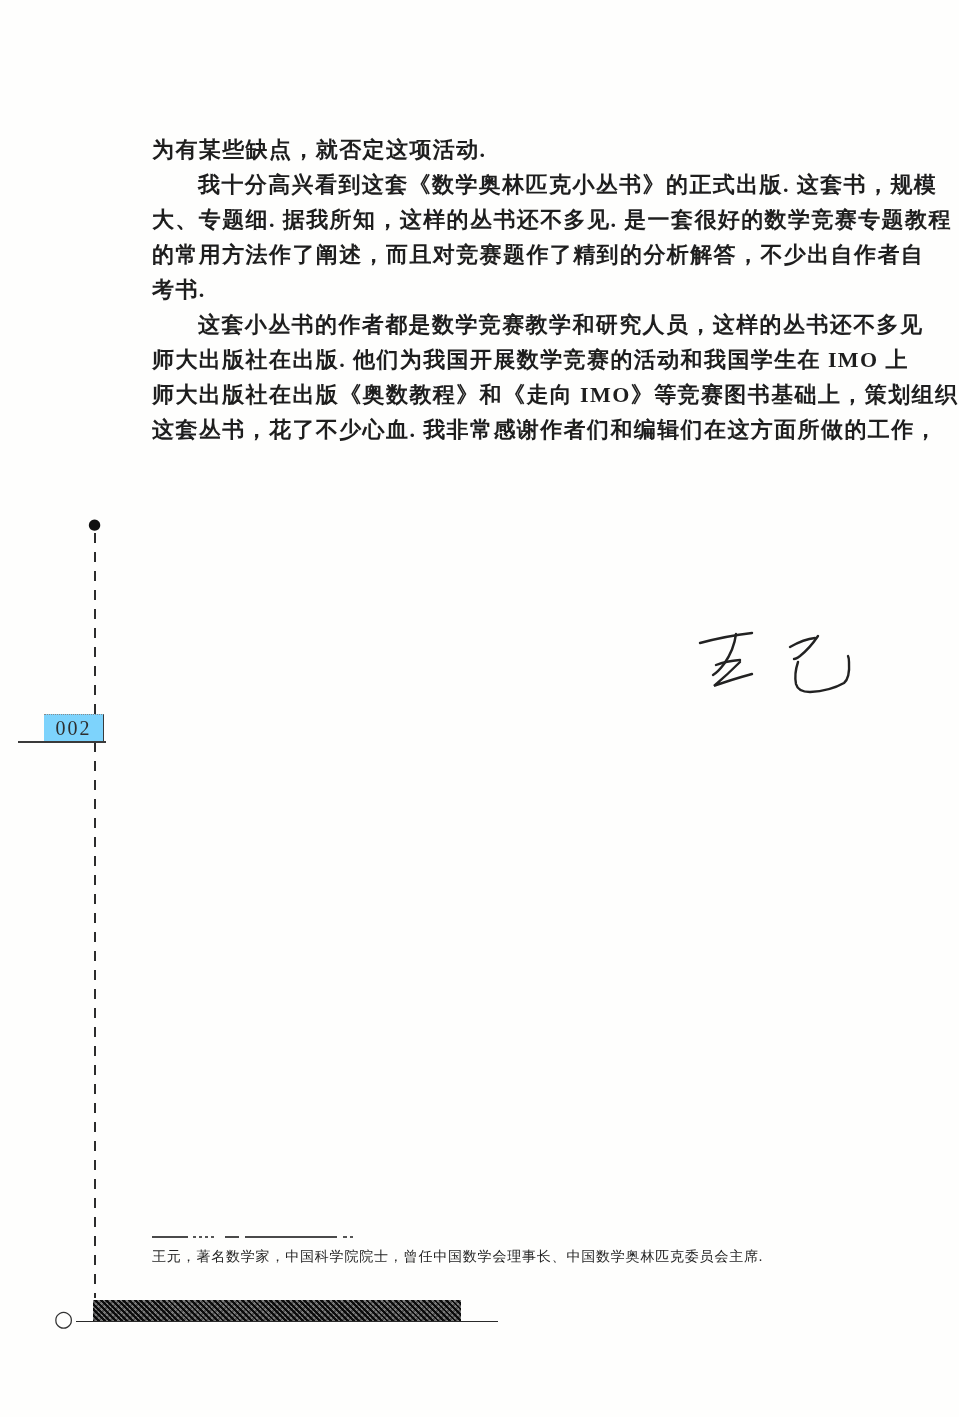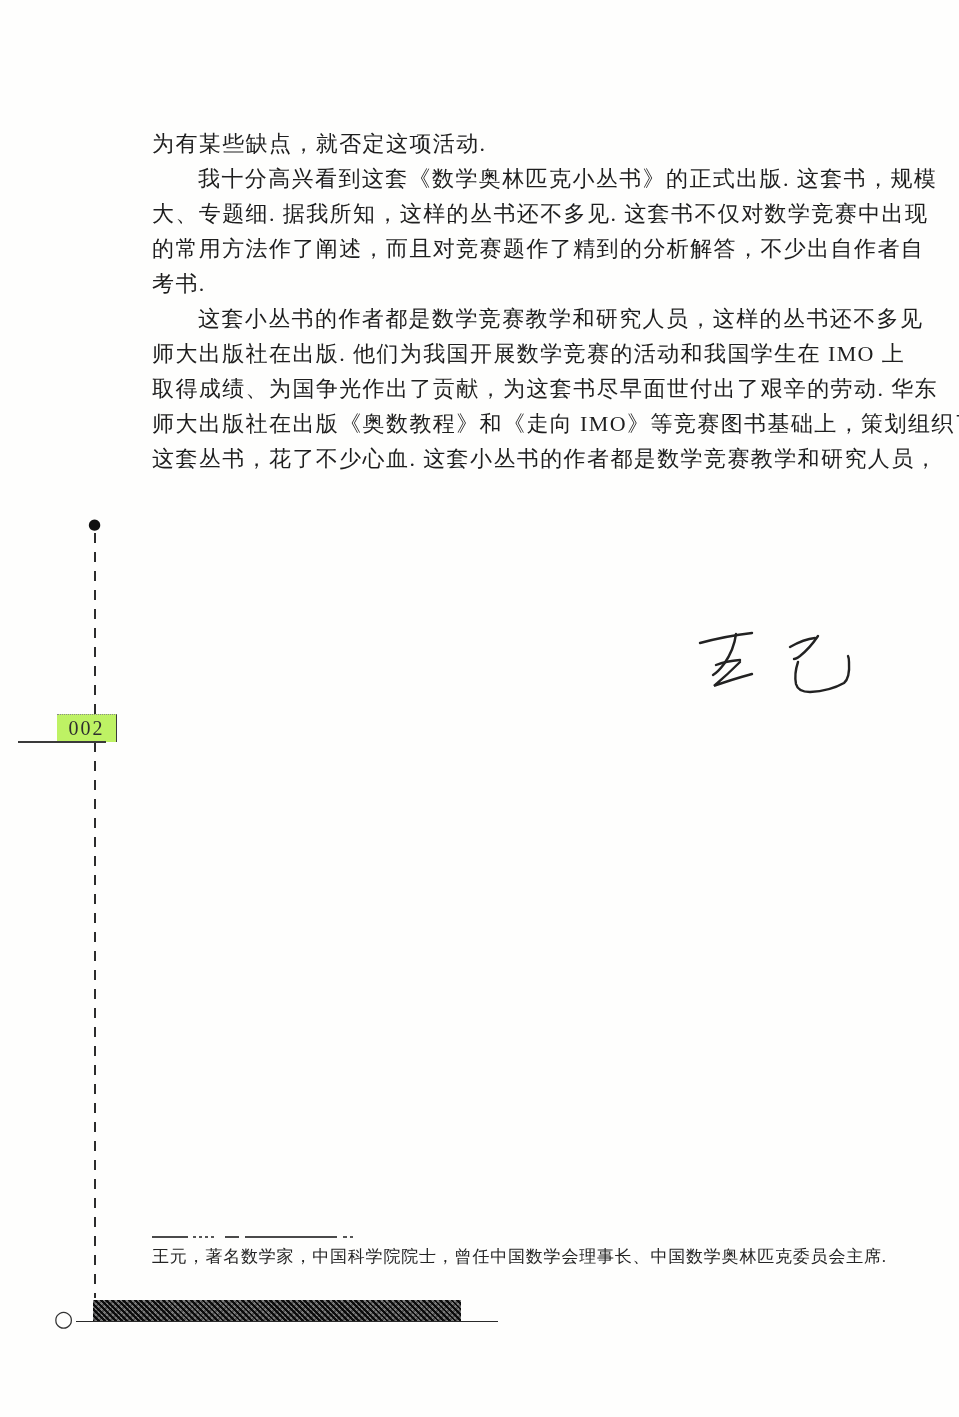--- a/index.html
+++ b/index.html
@@ -6,21 +6,21 @@
   .page{
     position:relative;
     width:959px;height:1417px;
     background:#fefefd;
     font-family:"Liberation Serif","DejaVu Serif",serif;
     color:#1b1b1b;
     overflow:hidden;
   }
   
   .bodytext{
-    position:absolute;left:152px;top:126px;width:727px;
+    position:absolute;left:152px;top:132px;width:727px;font-weight:bold;
   }
   .line{
     height:35px;line-height:35px;
     font-size:22px;letter-spacing:1.4px;
     white-space:nowrap;
     text-align:justify;text-align-last:justify;
     box-sizing:border-box;
     color:#1e1e1e;
   }
   .line.indent{padding-left:46px;}
@@ -34,22 +34,22 @@
   .bullet-dot{
     position:absolute;left:88px;top:517px;
     font-size:15px;line-height:15px;color:#111;
     font-family:"DejaVu Sans",sans-serif;
   }
   .dashed-rule{
     position:absolute;left:94px;top:533px;width:2px;height:765px;
     background:repeating-linear-gradient(to bottom,#2c2c2c 0 10px,transparent 10px 19px);
   }
   .pagenum-tab{
-    position:absolute;left:57px;top:714px;width:60px;height:28px;
-    background:#bef264;
+    position:absolute;left:44px;top:714px;width:60px;height:28px;
+    background:#7dd3fc;
     border-top:1px dotted #8a8a8a;
     border-right:1px solid #3a3a3a;
     box-sizing:border-box;
     text-align:center;
   }
   .pagenum-tab .num{
     font-size:20px;line-height:26px;letter-spacing:2px;color:#2e2e2e;
     font-family:"Liberation Serif","DejaVu Serif",serif;
   }
   .pagenum-underline{
@@ -61,21 +61,21 @@
     position:absolute;left:152px;top:1236px;width:260px;height:3px;
   }
   .footnote-rule span{display:inline-block;height:2px;background:#4a4a4a;vertical-align:top;}
   .footnote-rule .s1{width:36px;}
   .footnote-rule .s2{width:22px;margin-left:5px;background:repeating-linear-gradient(to right,#555 0 3px,transparent 3px 6px);}
   .footnote-rule .s3{width:14px;margin-left:10px;}
   .footnote-rule .s4{width:92px;margin-left:6px;}
   .footnote-rule .s5{width:10px;margin-left:6px;background:repeating-linear-gradient(to right,#555 0 4px,transparent 4px 7px);}
   .footnote-text{
     position:absolute;left:152px;top:1245px;width:760px;
-    font-size:17px;line-height:24px;letter-spacing:0.8px;color:#242424;
+    font-size:14px;line-height:24px;letter-spacing:0.8px;color:#242424;
     white-space:nowrap;
   }
   
   .halftone-bar{
     position:absolute;left:93px;top:1300px;width:368px;height:22px;
     background:
       repeating-linear-gradient(45deg,rgba(10,10,10,.95) 0 2px,rgba(255,255,255,.25) 2px 4px),
       repeating-linear-gradient(-45deg,#161616 0 2px,#4d4d4d 2px 4px),
       #2c2c2c;
   }
@@ -90,28 +90,27 @@
   }
 </style>
 </head>
 <body>
 
 <div class="page">
 
   <div class="bodytext">
     <div class="line last">为有某些缺点，就否定这项活动.</div>
     <div class="line indent">我十分高兴看到这套《数学奥林匹克小丛书》的正式出版. 这套书，规模</div>
-    <div class="line">大、专题细. 据我所知，这样的丛书还不多见. 这套书不仅对数学竞赛中出现</div>
+    <div class="line">大、专题细. 据我所知，这样的丛书还不多见. 是一套很好的数学竞赛专题教程</div>
     <div class="line">的常用方法作了阐述，而且对竞赛题作了精到的分析解答，不少出自作者自</div>
     <div class="line last">考书.</div>
     <div class="line indent">这套小丛书的作者都是数学竞赛教学和研究人员，这样的丛书还不多见</div>
     <div class="line">师大出版社在出版. 他们为我国开展数学竞赛的活动和我国学生在 IMO 上</div>
-    <div class="line">取得成绩、为国争光作出了贡献，为这套书尽早面世付出了艰辛的劳动. 华东</div>
     <div class="line">师大出版社在出版《奥数教程》和《走向 IMO》等竞赛图书基础上，策划组织了</div>
-    <div class="line">这套丛书，花了不少心血. 这套小丛书的作者都是数学竞赛教学和研究人员，</div>
+    <div class="line">这套丛书，花了不少心血. 我非常感谢作者们和编辑们在这方面所做的工作，</div>
   </div>
 
   <div class="signature" aria-label="王元">
     <svg viewBox="0 0 210 100" xmlns="http://www.w3.org/2000/svg" fill="none" stroke="#222" stroke-width="2.4" stroke-linecap="round">
 
       <path d="M22,31 Q48,24 74,21"></path>
       <path d="M58,22 Q56,38 46,52 Q40,60 35,63"></path>
       <path d="M38,53 Q48,49 62,48"></path>
       <path d="M62,50 Q50,62 36,74 Q52,68 74,62"></path>
 

